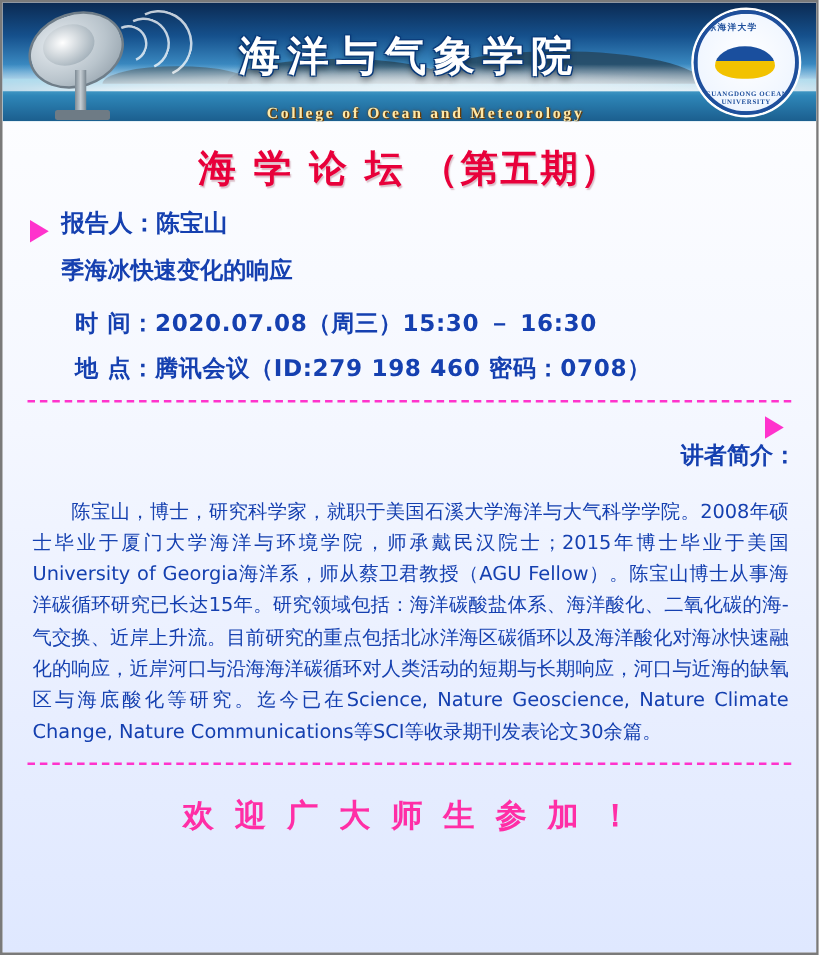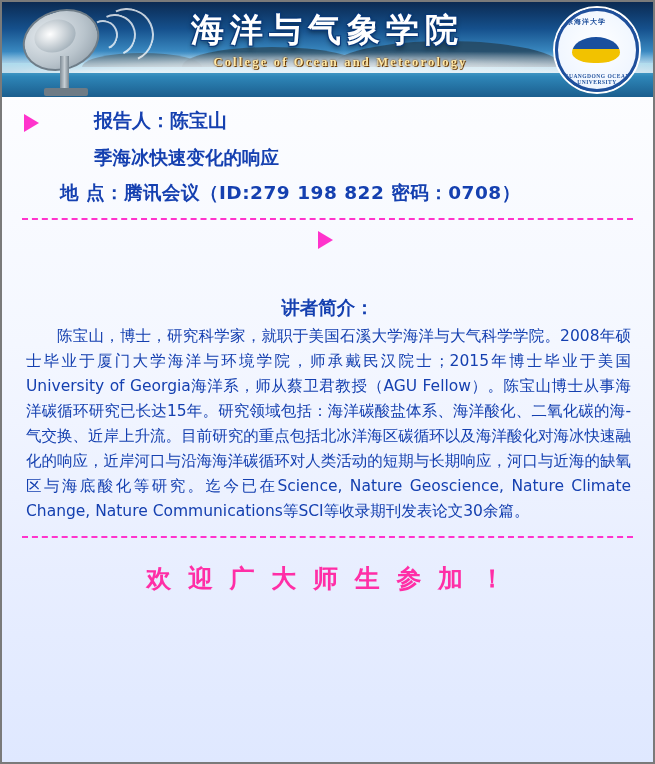--- a/index.html
+++ b/index.html
@@ -115,21 +115,21 @@
     pointer-events: none;
   }
   .banner-title-cn {
     font-family: "DejaVu Sans", sans-serif;
     font-size: 33px;
     font-weight: bold;
     letter-spacing: 6px;
     color: #ffffff;
     text-shadow: 0 0 2px #0a3a7a, 1px 1px 0 #0a3a7a, -1px 1px 0 #0a3a7a,
                  1px -1px 0 #0a3a7a, -1px -1px 0 #0a3a7a, 0 3px 5px rgba(0,0,0,.45);
-    margin: 0;
+    margin: 15px;
   }
   .banner-title-en {
     font-family: "Liberation Serif", serif;
     font-size: 12.5px;
     font-weight: bold;
     letter-spacing: 2.2px;
     color: #ffe9a8;
     text-shadow: 1px 1px 0 #6b3a00, 0 0 2px #6b3a00;
     margin-top: 2px;
     margin-left: 26px;
@@ -186,23 +186,22 @@
     font-family: "DejaVu Sans", sans-serif;
     font-size: 30px;
     font-weight: bold;
     color: #e8003a;
     letter-spacing: 2px;
     text-shadow: 1px 1px 1px rgba(120,0,30,.25);
   }
 
   .row {
     display: flex;
-    align-items: center;
+    align-items: flex-end;
     margin: 9px 0 0 0;
-    gap: 45px;
   }
   .bullet {
     flex: 0 0 auto;
     width: 0; height: 0;
     border-top: 9px solid transparent;
     border-bottom: 9px solid transparent;
     border-left: 15px solid #ff33cc;
     margin: 5px 10px 0 6px;
   }
   .line-text {
@@ -242,21 +241,21 @@
   }
 
   .bio-head { margin-top: 4px; flex-direction: column; }
 
   .bio-text {
     font-family: "DejaVu Sans", sans-serif;
     font-size: 15.5px;
     color: #1540b0;
     line-height: 1.62;
     text-align: justify;
-    margin: 2px 6px 0 8px;
+    margin: 18px 6px 0 8px;
     text-indent: 2em;
   }
 
   .footer-divider {
     margin: 12px 4px 8px 4px;
     border-top: 2px dashed #ff33cc;
     height: 0;
   }
 
   .welcome {
@@ -298,34 +297,36 @@
 
     <div class="logo">
       <div class="logo-top">广东海洋大学</div>
       <div class="logo-wave"></div>
       <div class="logo-bottom">GUANGDONG OCEAN UNIVERSITY</div>
     </div>
   </div>
 
   <div class="content">
 
+    <div class="main-title">海 学 论 坛 （第五期）</div>
 
     <div class="row">
       <span class="bullet"></span>
       <span class="line-text speaker-line">报告人：陈宝山</span>
     </div>
 
     <div class="row">
       <span class="bullet" style="visibility:hidden"></span>
       <span class="topic-block">
         <span class="topic-line2">季海冰快速变化的响应</span>
       </span>
     </div>
 
-    <div class="indent-line gap-sm" style="margin-top:6px;">地 点：腾讯会议（ID:279 198 822    密码：0708）</div>
+    <div class="indent-line gap-sm" style="margin-top:14px;">时 间：2020.07.08（周三）15:30 － 16:30</div>
+    <div class="indent-line gap-sm" style="margin-top:6px;">地 点：腾讯会议（ID:279 198 460    密码：0708）</div>
 
     <div class="divider"></div>
 
     <div class="row bio-head">
       <span class="bullet"></span>
       <span class="line-text">讲者简介：</span>
     </div>
 
     <div class="bio-text">陈宝山，博士，研究科学家，就职于美国石溪大学海洋与大气科学学院。2008年硕士毕业于厦门大学海洋与环境学院，师承戴民汉院士；2015年博士毕业于美国University of Georgia海洋系，师从蔡卫君教授（AGU Fellow）。陈宝山博士从事海洋碳循环研究已长达15年。研究领域包括：海洋碳酸盐体系、海洋酸化、二氧化碳的海-气交换、近岸上升流。目前研究的重点包括北冰洋海区碳循环以及海洋酸化对海冰快速融化的响应，近岸河口与沿海海洋碳循环对人类活动的短期与长期响应，河口与近海的缺氧区与海底酸化等研究。迄今已在Science, Nature Geoscience, Nature Climate Change, Nature Communications等SCI等收录期刊发表论文30余篇。</div>
 

